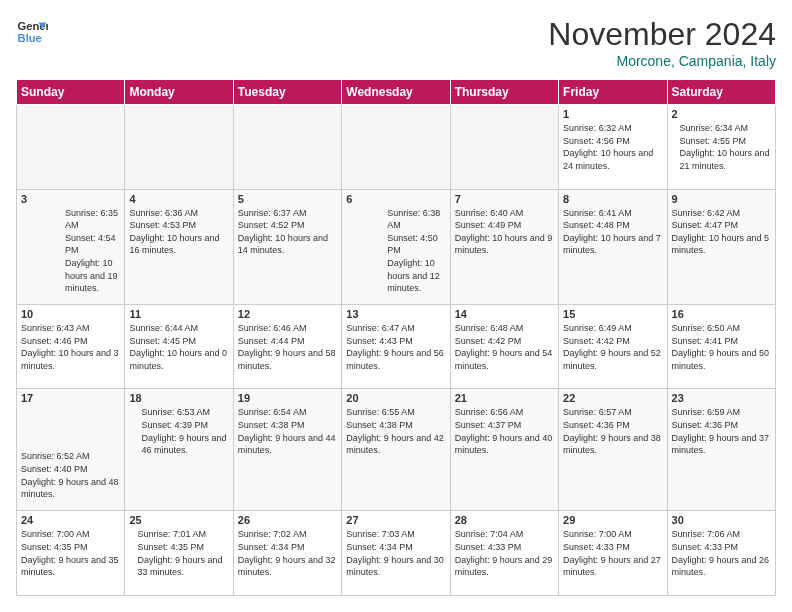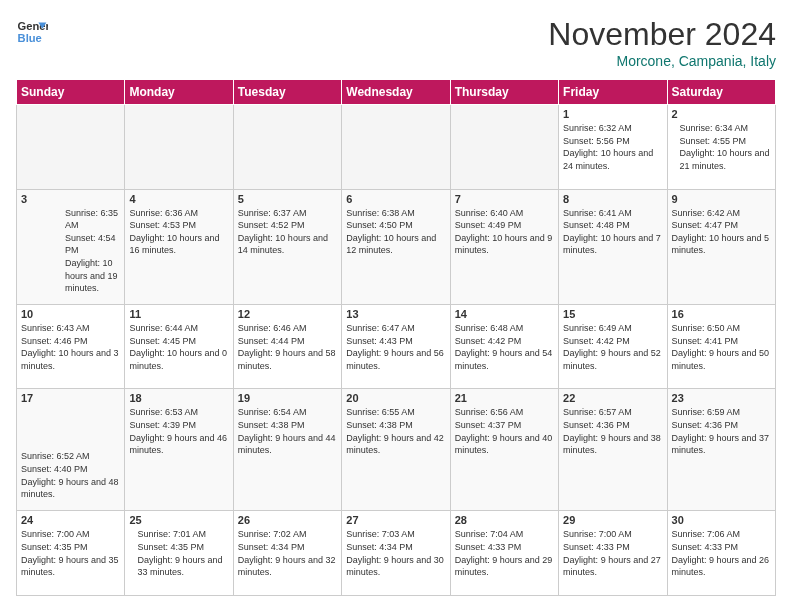--- a/index.html
+++ b/index.html
@@ -120,21 +120,21 @@
     <tbody id="calendar-body">
     <tr>
           <td class="empty"></td>
           <td class="empty"></td>
           <td class="empty"></td>
           <td class="empty"></td>
           <td class="empty"></td>
           <td>
             <span class="day-num">1</span>
             <div class="day-info" style="white-space: pre-line;">Sunrise: 6:32 AM
-Sunset: 5:56 PM
+Sunset: 4:56 PM
 Daylight: 10 hours and 24 minutes.</div>
           </td>
           <td>
             <span class="day-num">2</span>
             <div class="day-info" style="white-space: pre-line; margin-left: 8px;">Sunrise: 6:34 AM
 Sunset: 4:55 PM
 Daylight: 10 hours and 21 minutes.</div>
           </td>
         </tr>
         <tr>
@@ -151,21 +151,21 @@
 Daylight: 10 hours and 16 minutes.</div>
           </td>
           <td>
             <span class="day-num">5</span>
             <div class="day-info" style="white-space: pre-line;">Sunrise: 6:37 AM
 Sunset: 4:52 PM
 Daylight: 10 hours and 14 minutes.</div>
           </td>
           <td>
             <span class="day-num">6</span>
-            <div class="day-info" style="white-space: pre-line;">Sunrise: 6:38 AM
+            <div class="day-info" style="white-space: pre-line; margin-left: 41px;">Sunrise: 6:38 AM
 Sunset: 4:50 PM
 Daylight: 10 hours and 12 minutes.</div>
           </td>
           <td>
             <span class="day-num">7</span>
             <div class="day-info" style="white-space: pre-line;">Sunrise: 6:40 AM
 Sunset: 4:49 PM
 Daylight: 10 hours and 9 minutes.</div>
           </td>
           <td>
@@ -227,21 +227,21 @@
         </tr>
         <tr>
           <td>
             <span class="day-num">17</span>
             <div class="day-info" style="white-space: pre-line; margin-top: 46px;">Sunrise: 6:52 AM
 Sunset: 4:40 PM
 Daylight: 9 hours and 48 minutes.</div>
           </td>
           <td>
             <span class="day-num">18</span>
-            <div class="day-info" style="white-space: pre-line;">Sunrise: 6:53 AM
+            <div class="day-info" style="white-space: pre-line; margin-left: 12px;">Sunrise: 6:53 AM
 Sunset: 4:39 PM
 Daylight: 9 hours and 46 minutes.</div>
           </td>
           <td>
             <span class="day-num">19</span>
             <div class="day-info" style="white-space: pre-line;">Sunrise: 6:54 AM
 Sunset: 4:38 PM
 Daylight: 9 hours and 44 minutes.</div>
           </td>
           <td>

